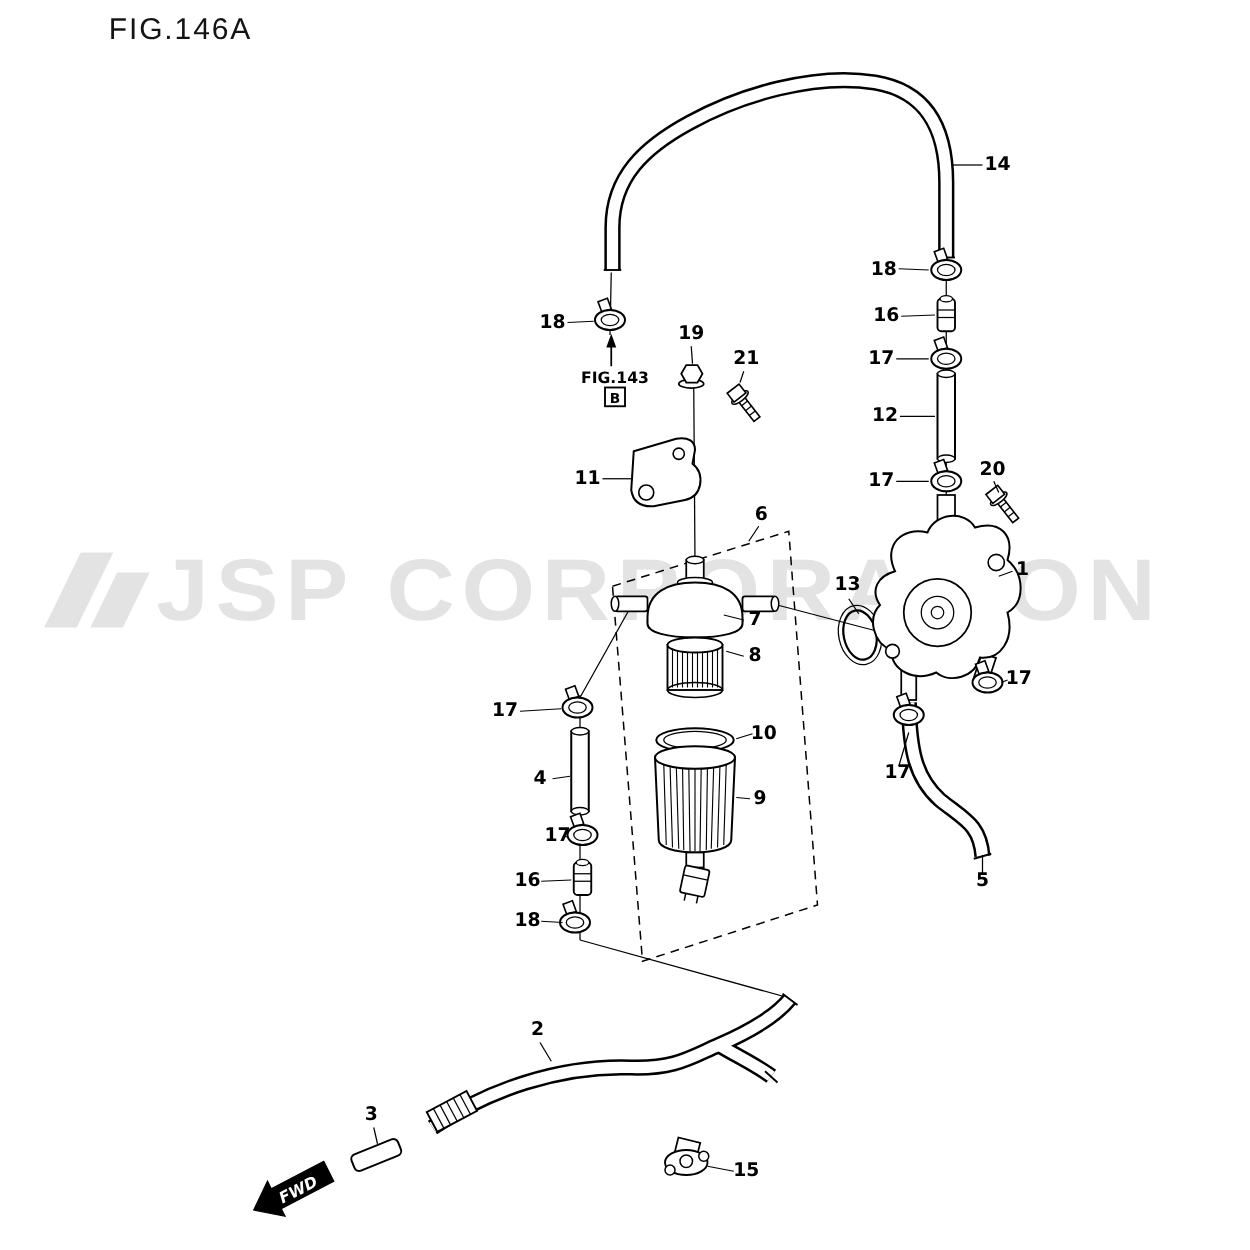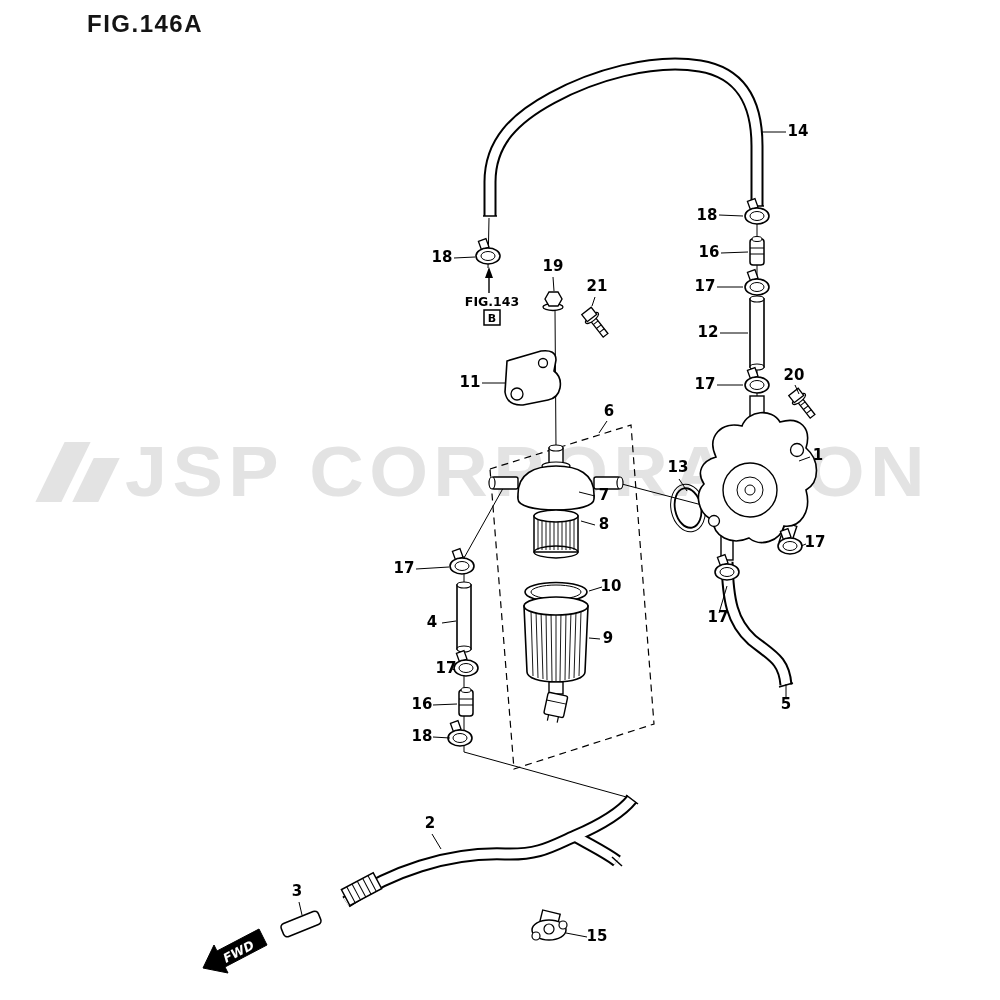--- a/index.html
+++ b/index.html
@@ -6,21 +6,21 @@
   body{
     width:1000px;height:1000px;
     background:#ffffff;
     position:relative;
     overflow:hidden;
     font-family:"Liberation Sans", sans-serif;
   }
   .fig-title{
     position:absolute;left:87px;top:10px;
     font-size:24px;letter-spacing:1.5px;color:#141414;
-    font-weight:700;
+    font-weight:400;
   }
   .watermark{
     position:absolute;left:50px;top:432px;width:910px;
     display:flex;align-items:center;gap:16px;
     color:#e3e3e3;pointer-events:none;
   }
   .wm-logo{display:flex;gap:7px;}
   .wm-bar{width:26px;height:60px;background:#e3e3e3;transform:skewX(-26deg);}
   .wm-bar.short{height:44px;margin-top:16px;}
   .wm-text{

